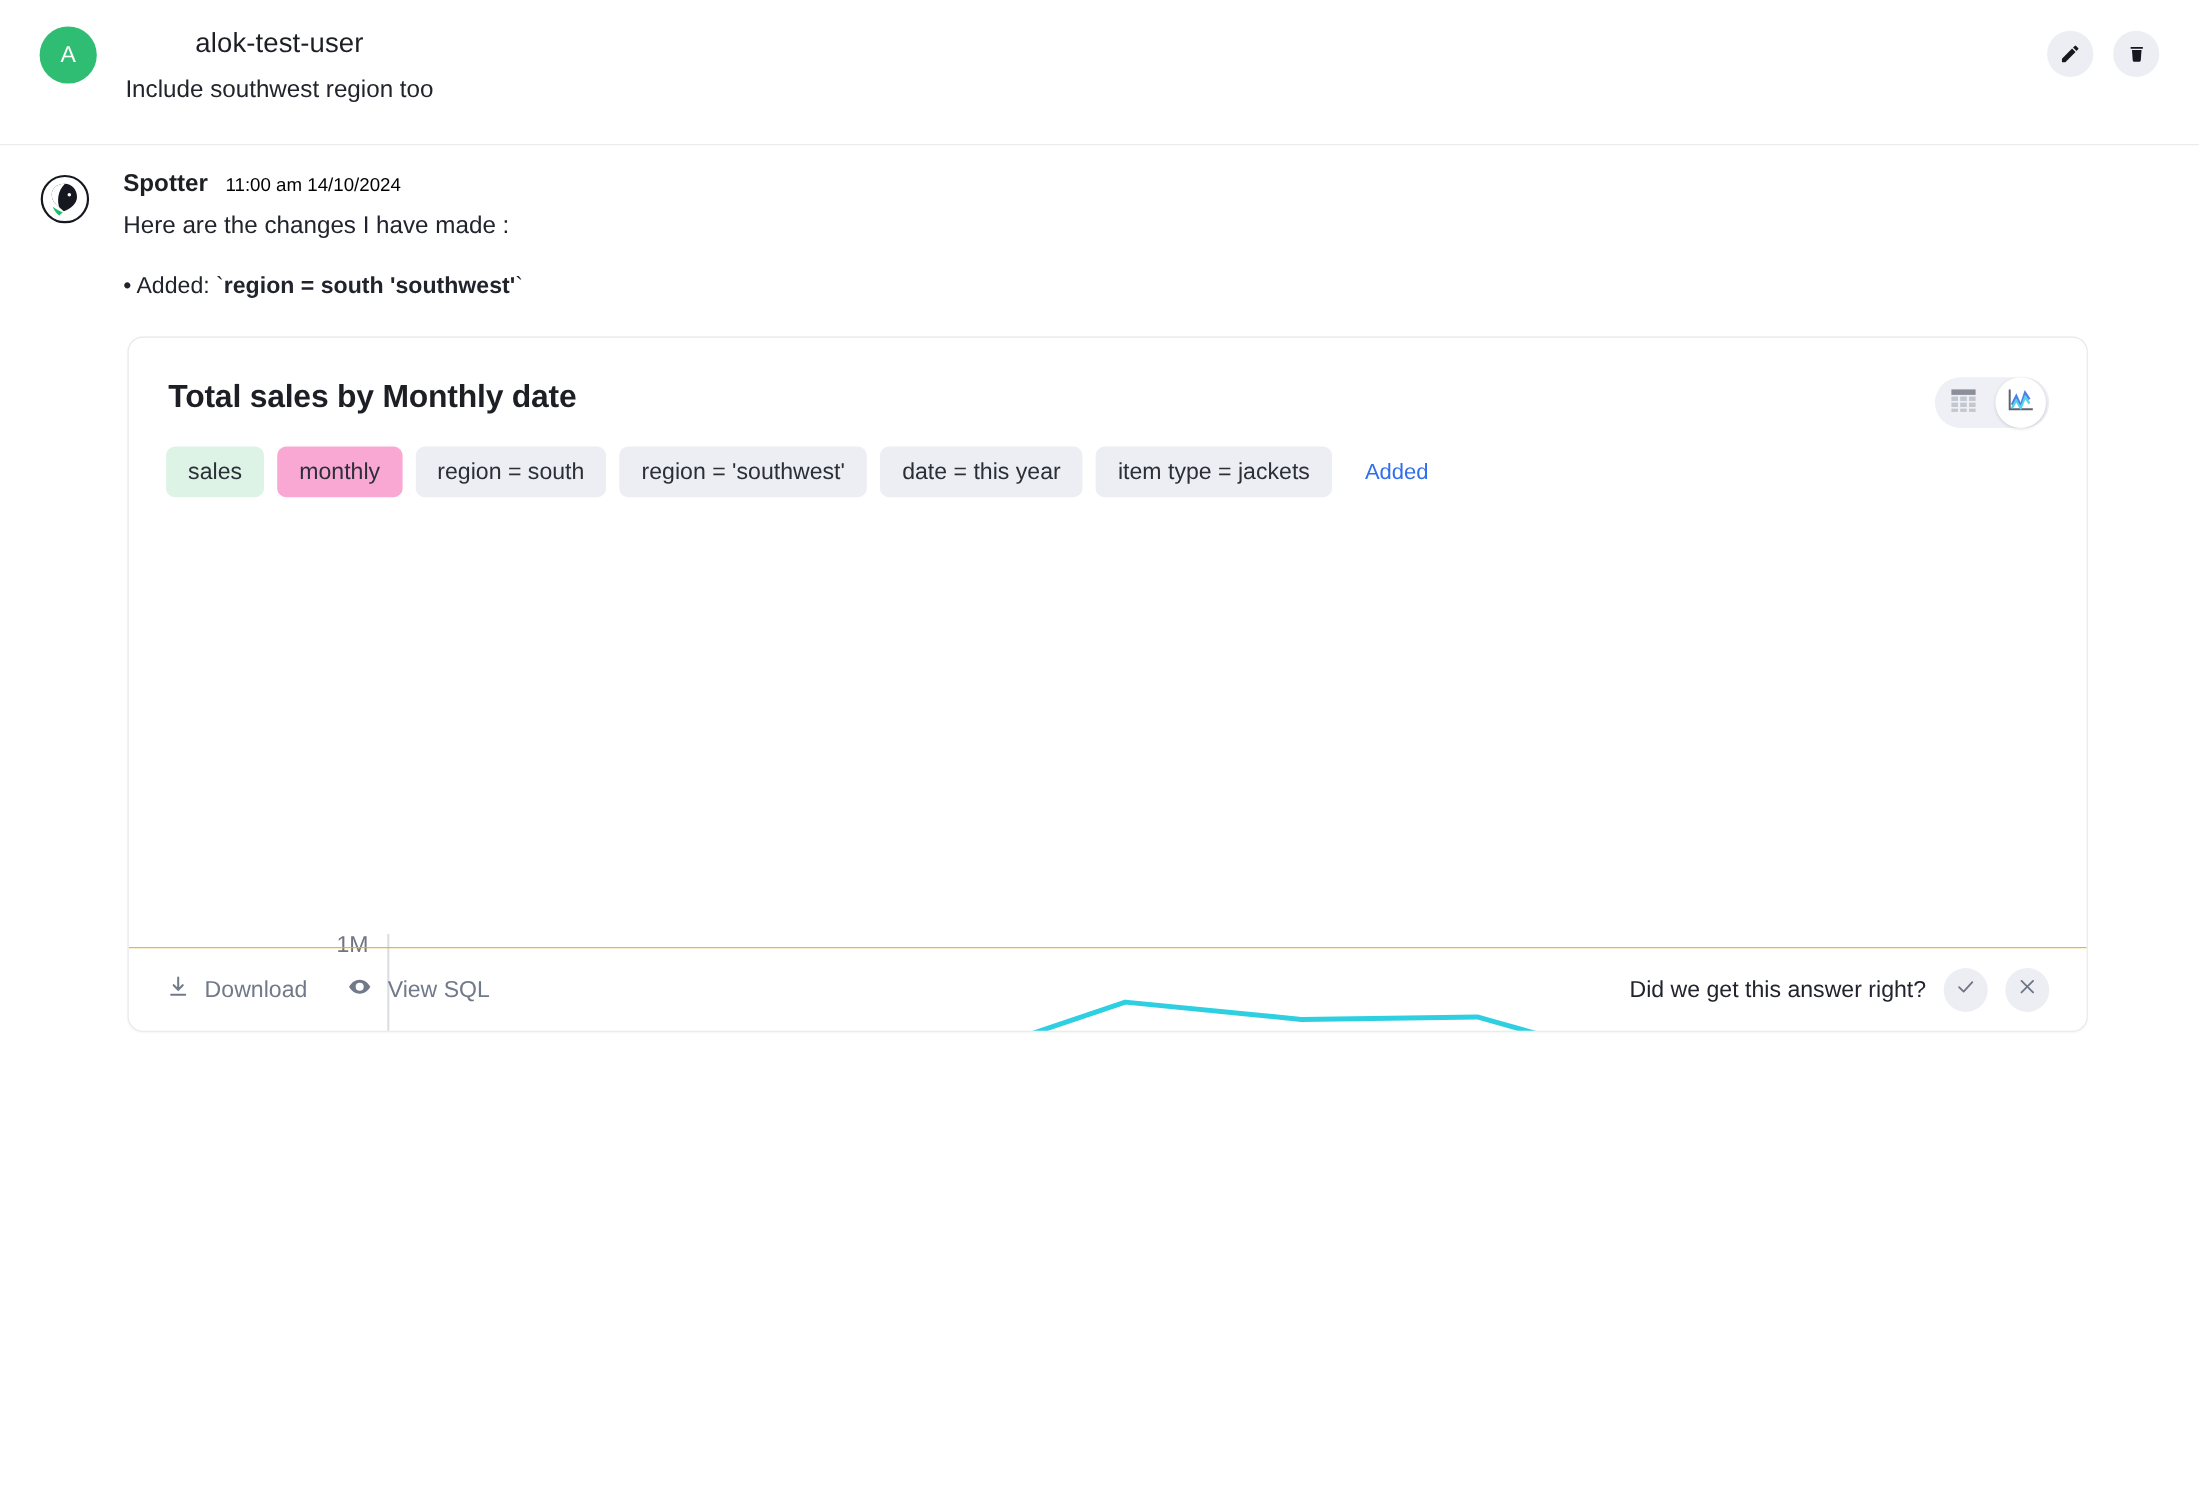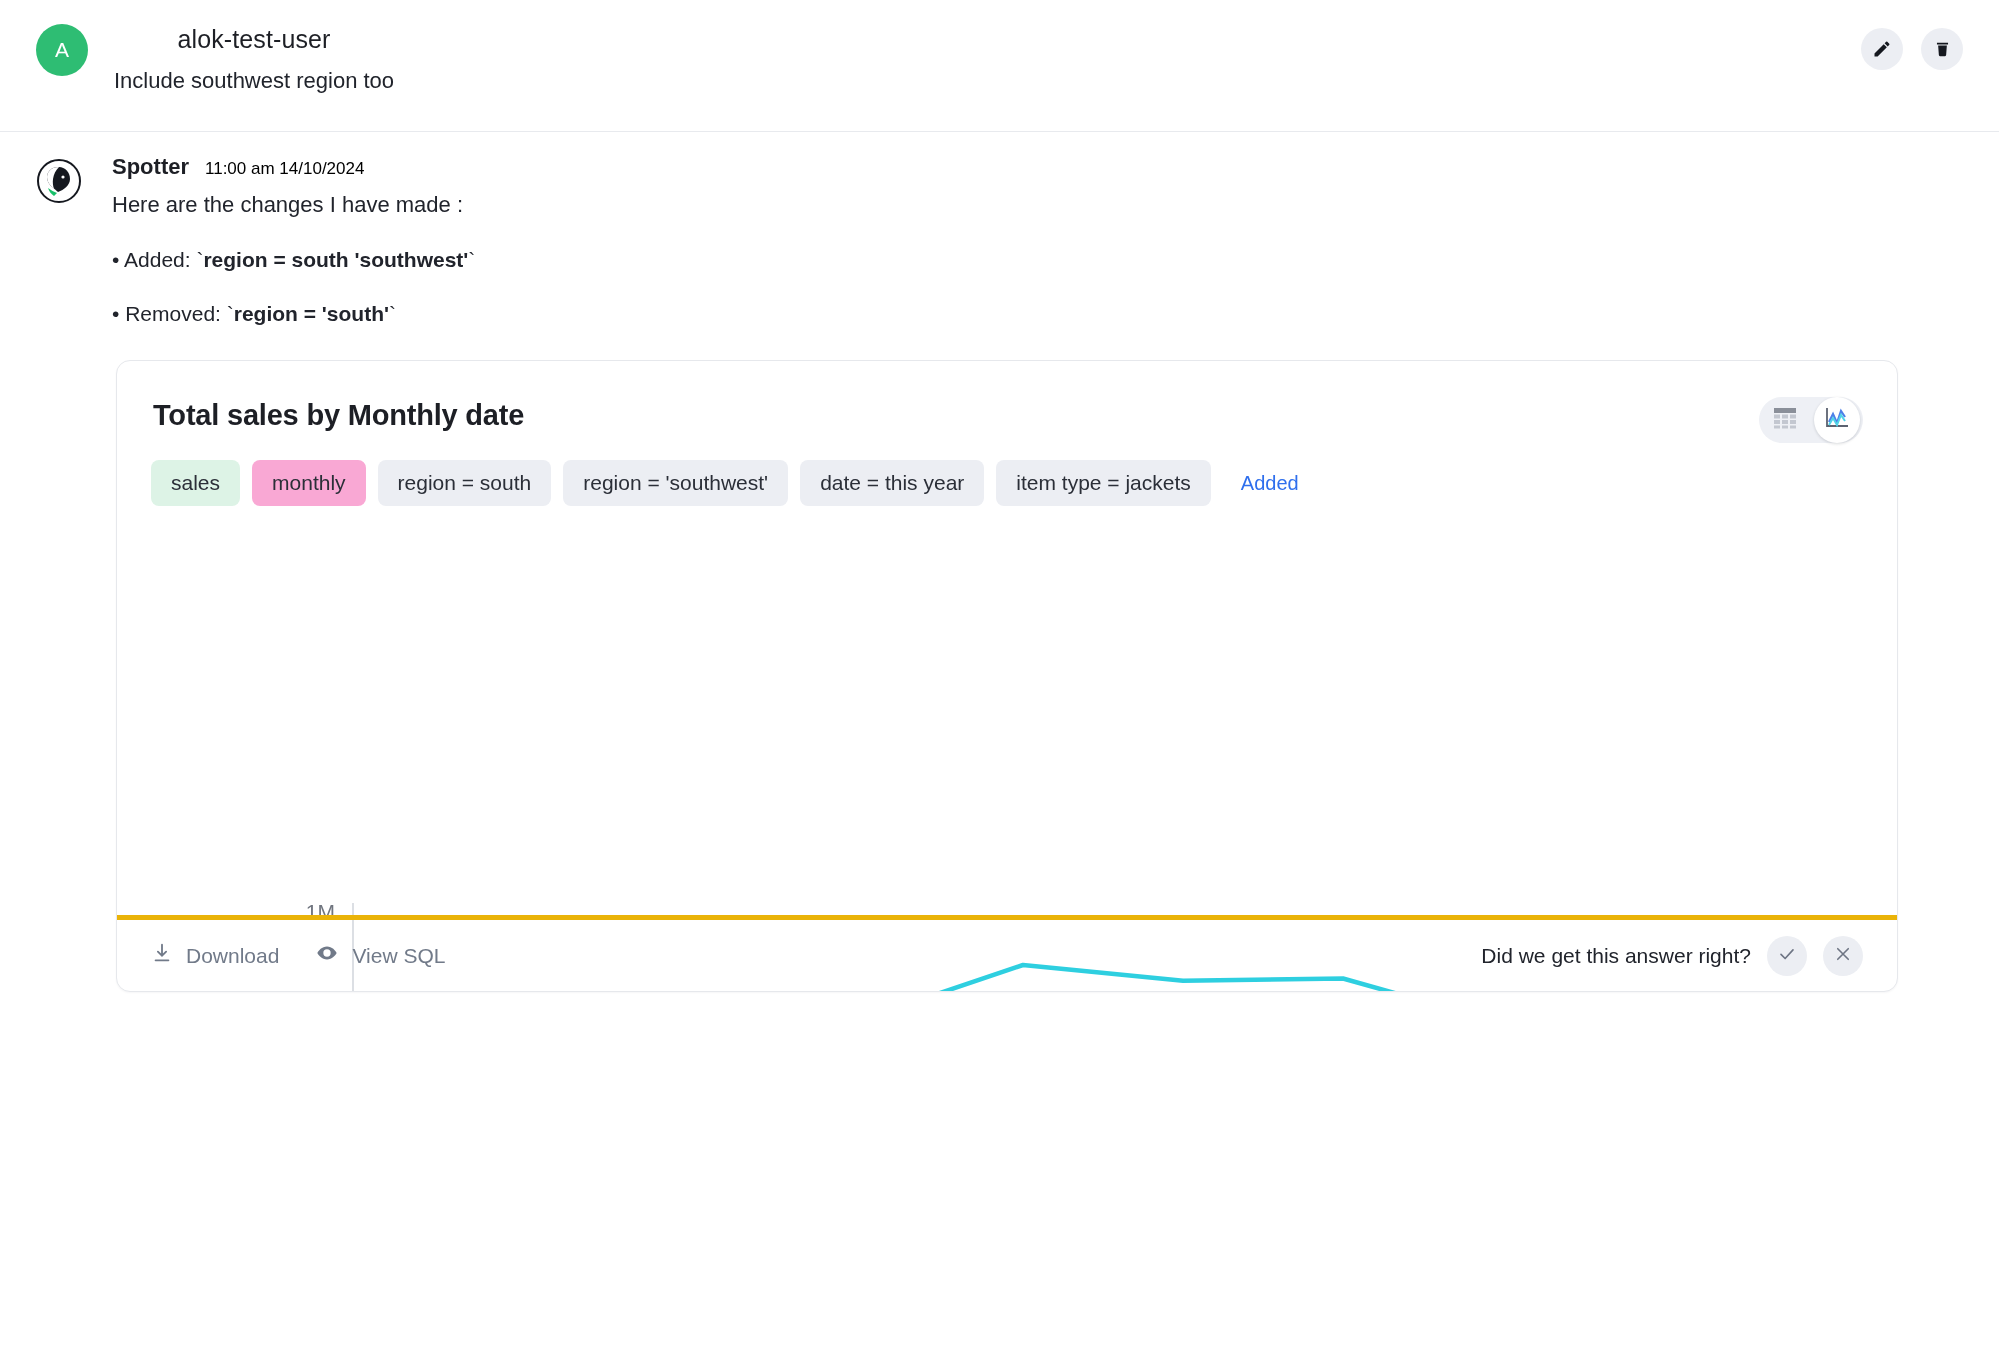--- a/index.html
+++ b/index.html
@@ -124,21 +124,21 @@
     position: absolute;
     left: 0; top: 540px;
     width: 1782px; height: 150px;
   }
   .chart-svg { position: absolute; left: 36px; top: -10px; }
 
   
   .card-footer {
     position: absolute; left: 0; right: 0; bottom: 0;
     height: 76px;
-    border-top: 5px solid #eab308;
+    border-top: 1px solid #eab308;
     display: flex; align-items: center;
     padding: 0 34px;
   }
   .f-action {
     display: flex; align-items: center; gap: 13px;
     font-size: 21px; color: #717a89;
     margin-right: 36px;
   }
   .f-right {
     margin-left: auto; display: flex; align-items: center; gap: 16px;
@@ -189,23 +189,20 @@
   </div>
   <div class="spotter-body">
     <div class="spotter-head">
       <span class="spotter-name">Spotter</span>
       <span class="spotter-time">11:00 am 14/10/2024</span>
     </div>
     <div class="spotter-line">Here are the changes I have made :</div>
 
     <div class="change-item">
       <span>• Added: `</span><b>region = south 'southwest'</b><span>`</span>
-    </div>
-    <div class="change-item">
-      <span>• Removed: `</span><b>region = 'south'</b><span>`</span>
     </div>
   </div>
 </div>
 
 <div class="card">
 
   <div class="card-title">Total sales by Monthly date</div>
 
   <div class="view-toggle">
     <div class="vt-half">

